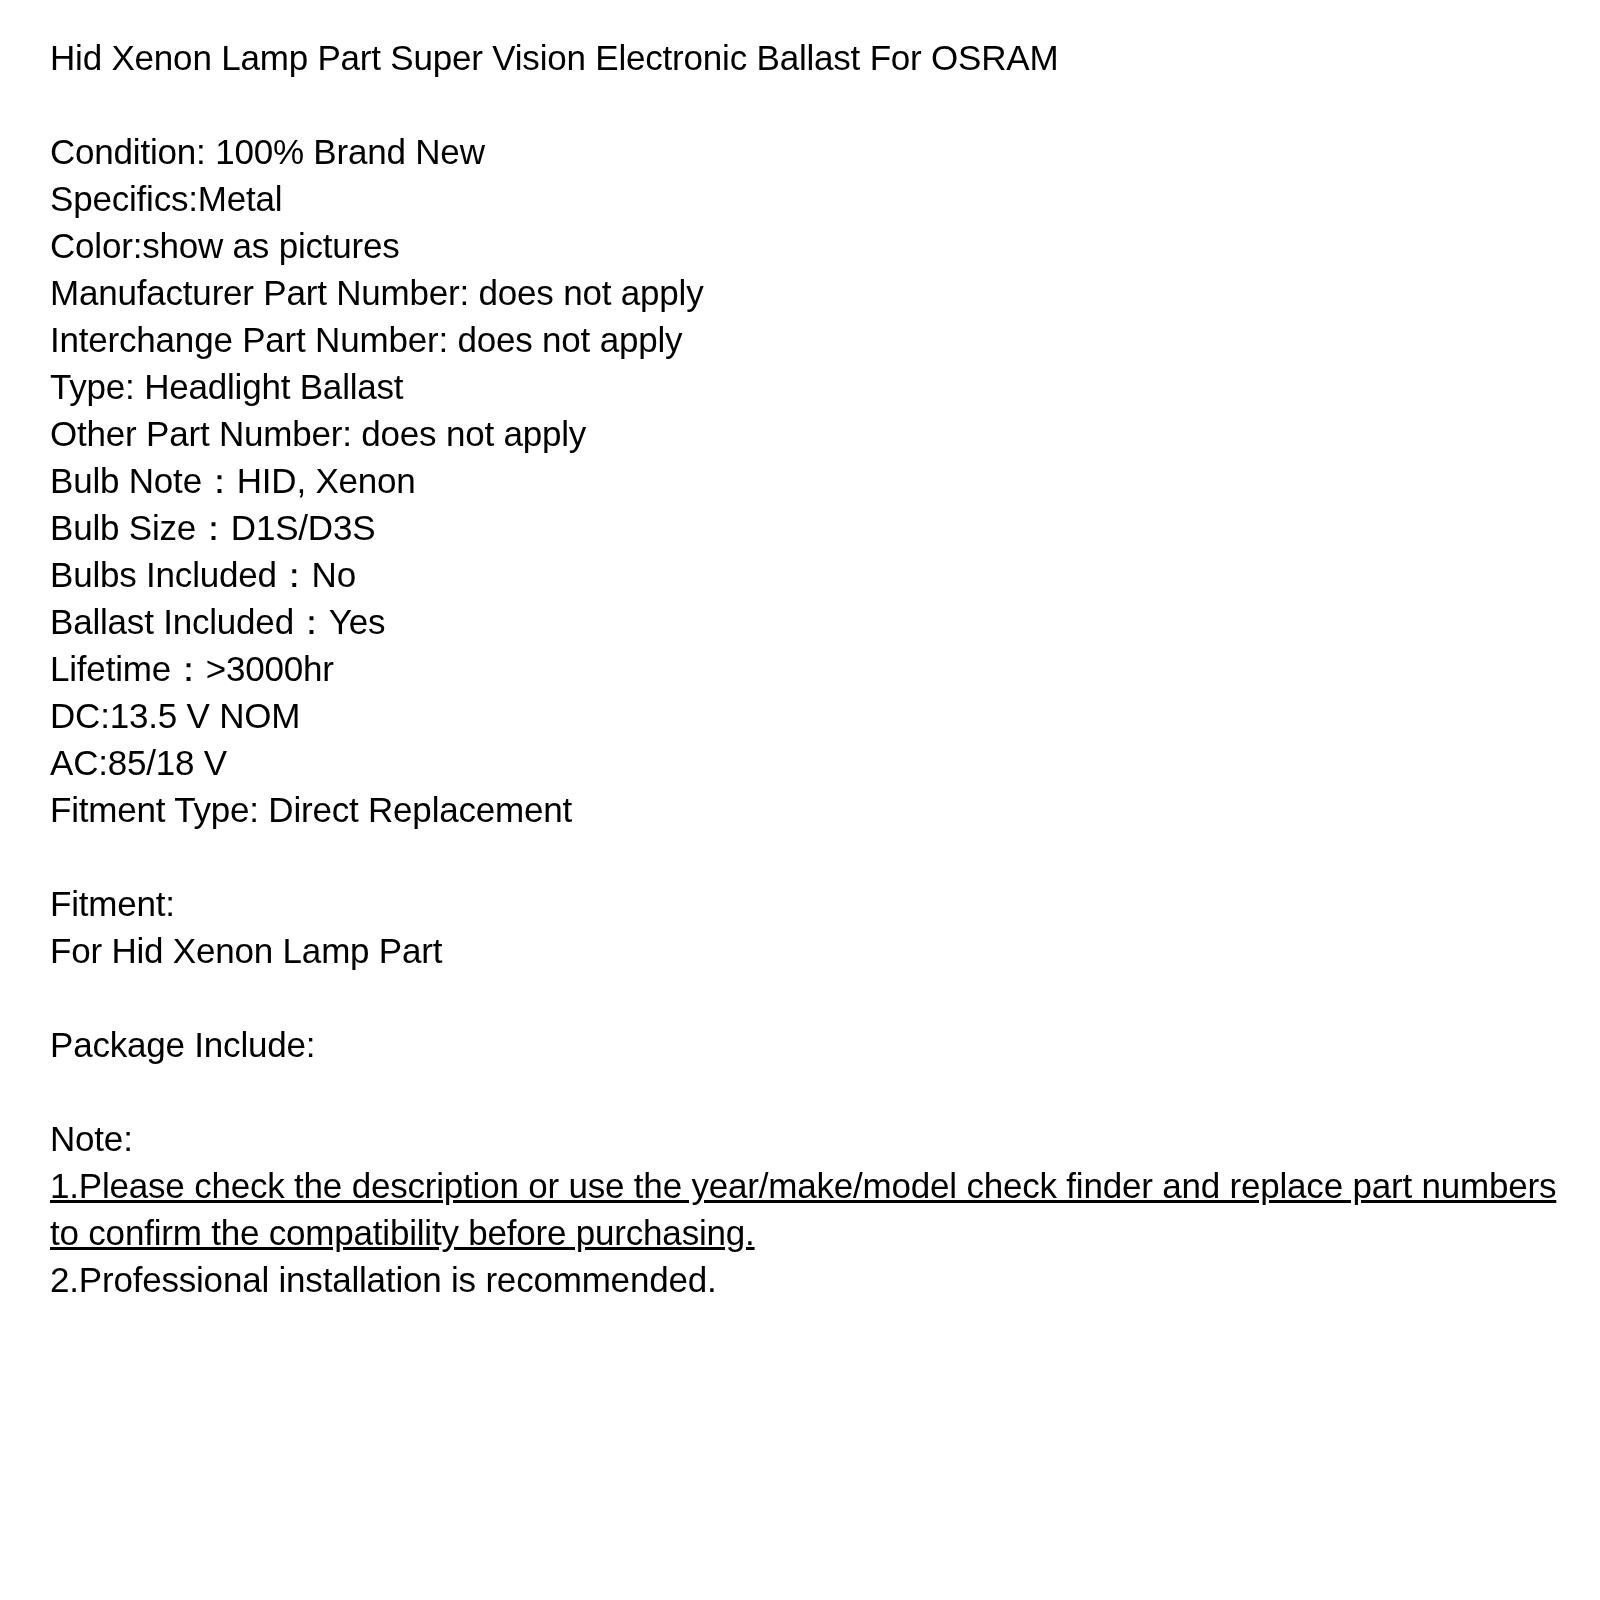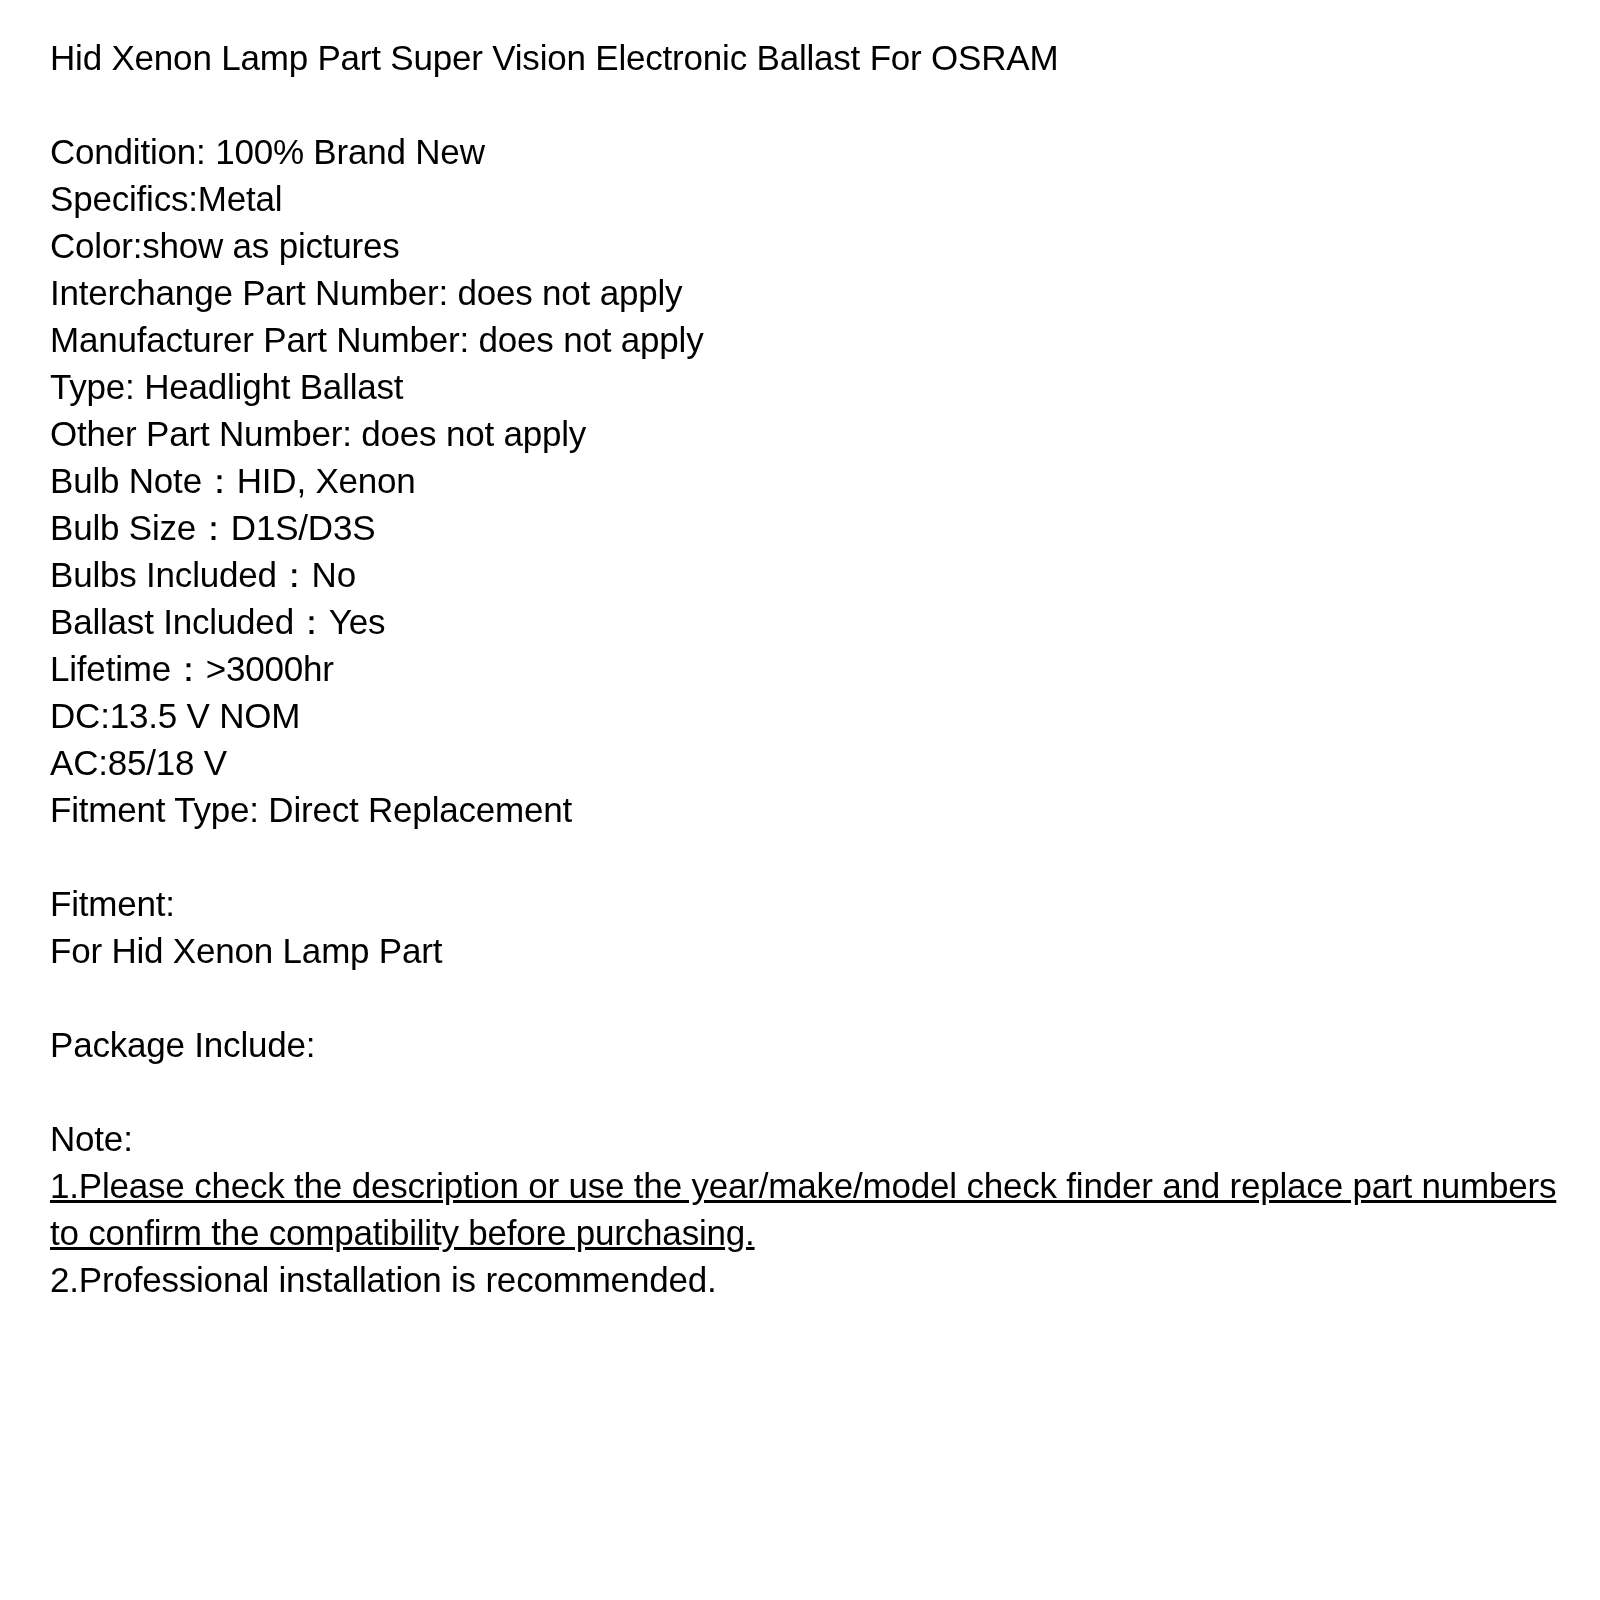--- a/index.html
+++ b/index.html
@@ -44,22 +44,22 @@
 <body>
 
 <div class="doc">
   <span class="line">Hid Xenon Lamp Part Super Vision Electronic Ballast For OSRAM</span>
   <span class="blank"></span>
 
   <div>
     <span class="line">Condition: 100% Brand New</span>
     <span class="line">Specifics:Metal</span>
     <span class="line">Color:show as pictures</span>
+    <span class="line">Manufacturer Part Number: does not apply</span>
     <span class="line">Interchange Part Number: does not apply</span>
-    <span class="line">Manufacturer Part Number: does not apply</span>
     <span class="line">Type: Headlight Ballast</span>
     <span class="line">Other Part Number: does not apply</span>
     <span class="line">Bulb Note：HID, Xenon</span>
     <span class="line">Bulb Size：D1S/D3S</span>
     <span class="line">Bulbs Included：No</span>
     <span class="line">Ballast Included：Yes</span>
     <span class="line">Lifetime：&gt;3000hr</span>
     <span class="line">DC:13.5 V NOM</span>
     <span class="line">AC:85/18 V</span>
     <span class="line">Fitment Type: Direct Replacement</span>

